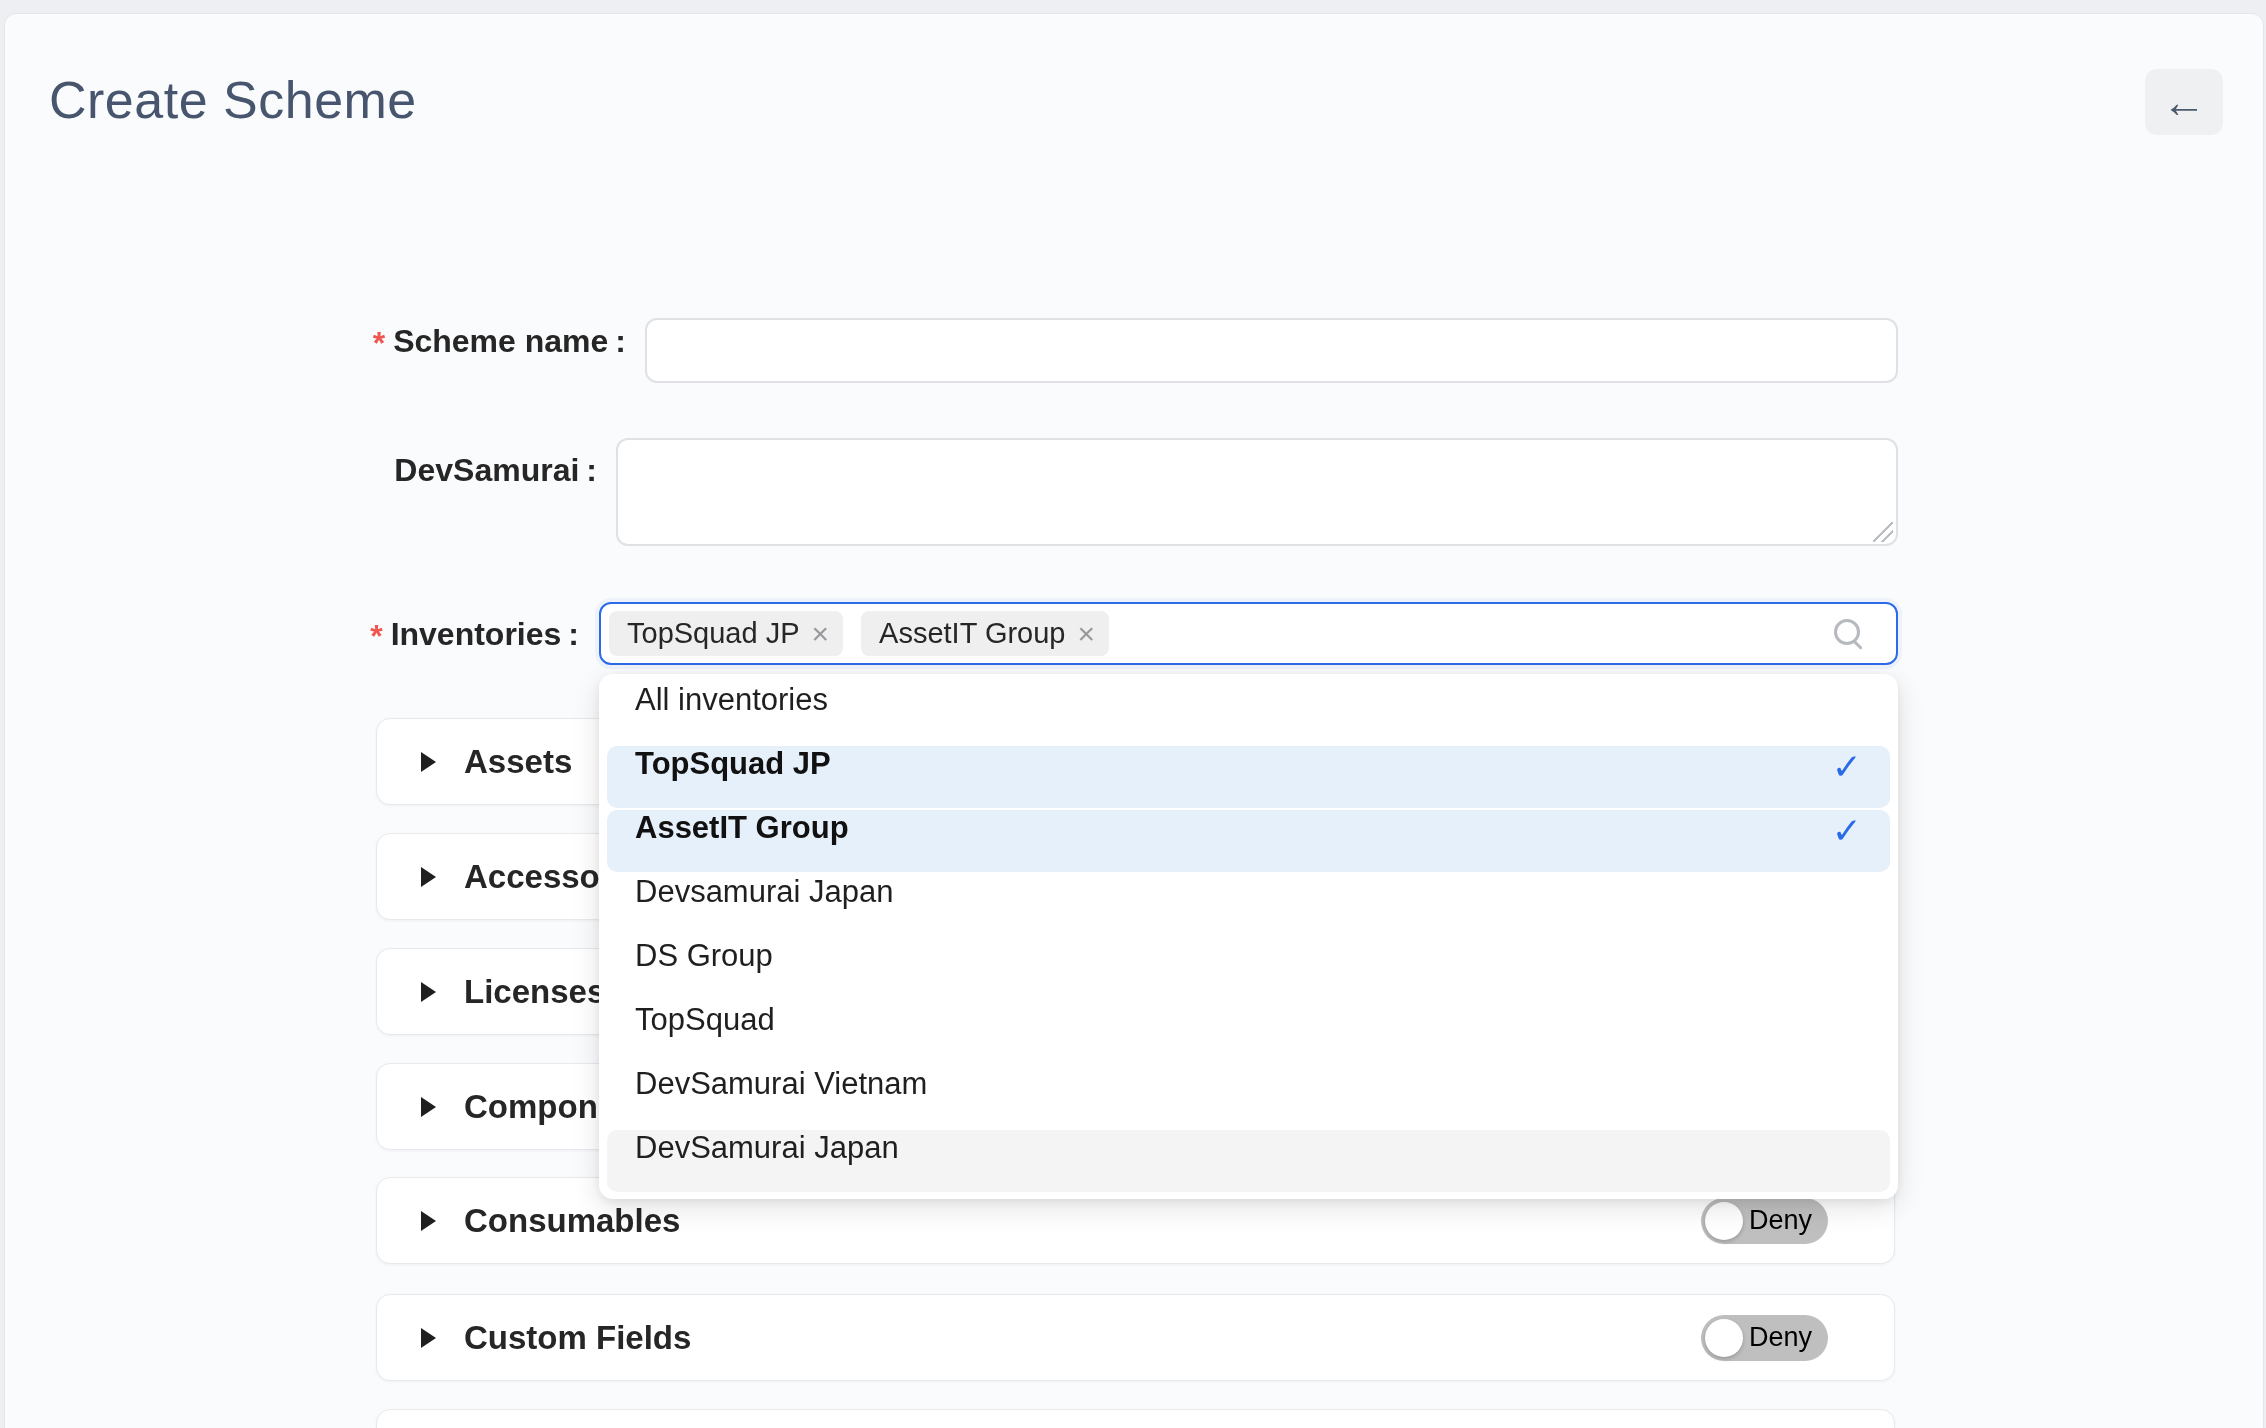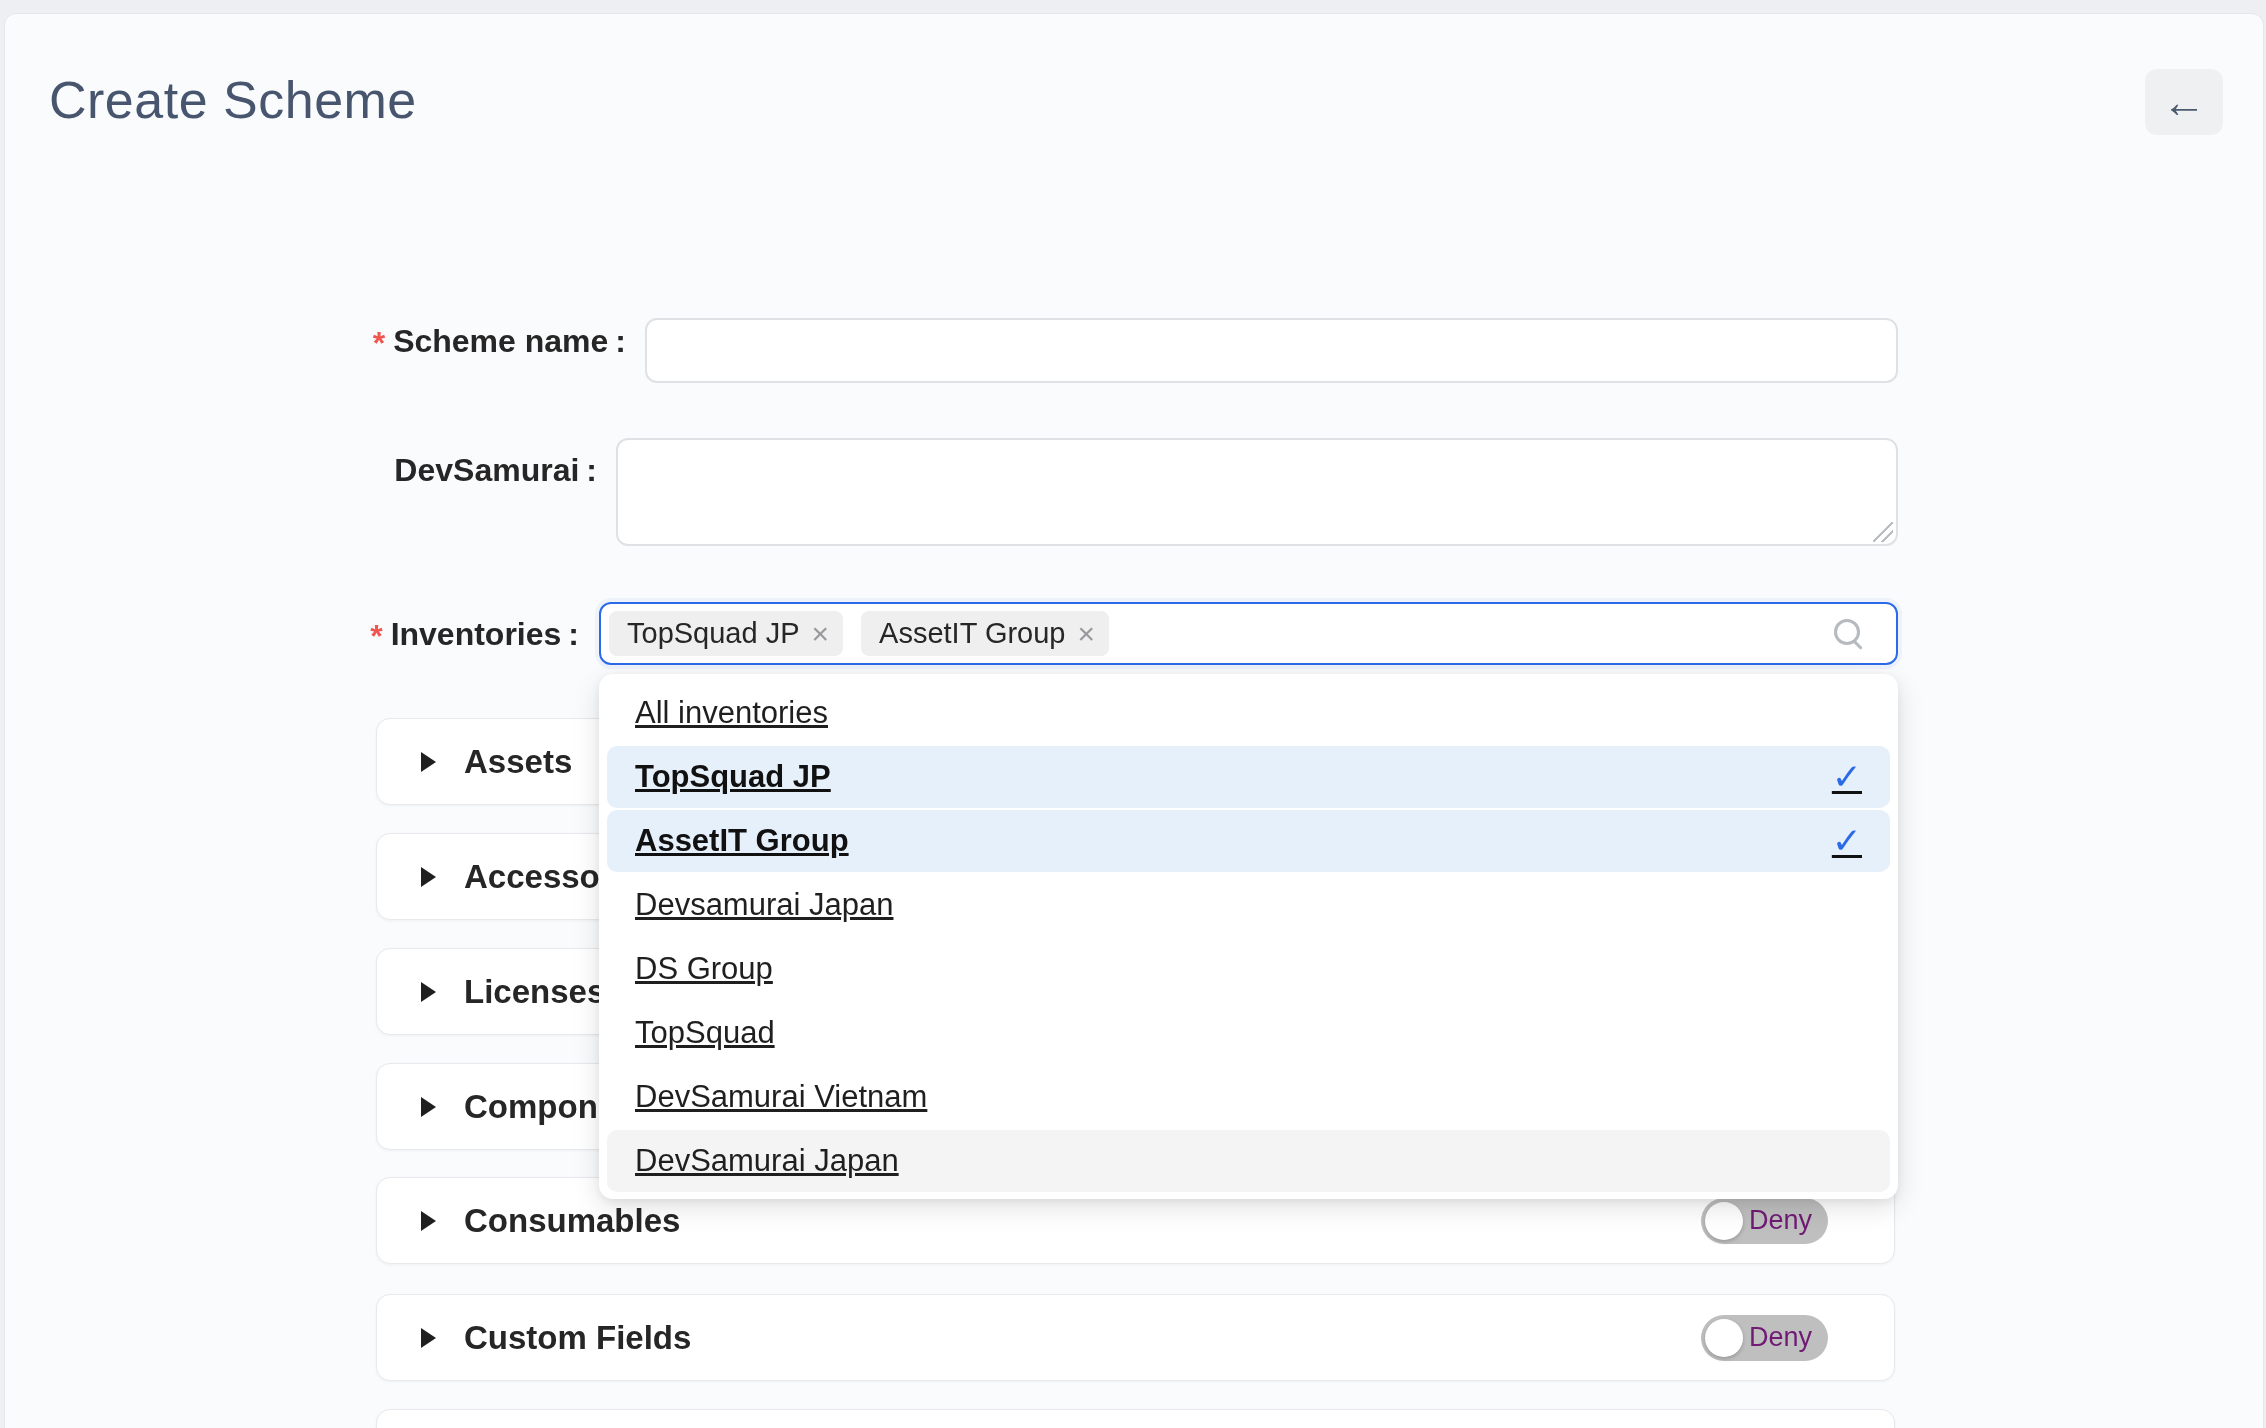--- a/index.html
+++ b/index.html
@@ -79,22 +79,22 @@
   }
   
   .dropdown{
     position:absolute;left:594px;top:660px;width:1299px;height:525px;
     background:#ffffff;border-radius:14px;z-index:20;
     box-shadow:0 8px 28px rgba(0,0,0,0.12),0 3px 8px rgba(0,0,0,0.06);
     padding:7px 0;box-sizing:border-box;display:flex;flex-direction:column;
   }
   .option{
     height:62px;margin:1px 8px;border-radius:10px;flex:0 0 auto;
-    display:flex;align-items:center;justify-content:space-between;
-    padding:0 28px;font-size:31px;color:#1f1f1f;cursor:pointer;text-decoration:underline;
+    display:flex;align-items:flex-start;justify-content:space-between;
+    padding:0 28px;font-size:31px;color:#1f1f1f;cursor:pointer;
   }
   .option.selected{background:#e6f0fa;font-weight:700;color:#111;}
   .option.hovered{background:#f4f4f5;}
   .option .check{color:#2c6be8;font-size:36px;font-weight:700;}
   
   .panel{
     position:absolute;left:371px;width:1519px;height:87px;
     background:#ffffff;border:1px solid #e7e9ec;border-radius:14px;
     box-sizing:border-box;display:flex;align-items:center;
     box-shadow:0 1px 3px rgba(20,30,50,0.05);
@@ -110,21 +110,21 @@
   
   .switch{
     position:absolute;right:66px;top:50%;transform:translateY(-50%);
     width:127px;height:46px;background:#bfbfbf;border-radius:23px;
     display:flex;align-items:center;justify-content:flex-end;cursor:pointer;
   }
   .switch .knob{
     position:absolute;left:4px;top:4px;width:38px;height:38px;background:#ffffff;border-radius:50%;
     box-shadow:0 2px 4px rgba(0,0,0,0.2);
   }
-  .switch .sw-label{color:#701a75;font-size:27px;padding-right:16px;}
+  .switch .sw-label{color:#000000;font-size:27px;padding-right:16px;}
 </style>
 </head>
 <body>
 
 <div class="card">
 
   <h1 class="page-title">Create Scheme</h1>
 
   <button class="back-btn">
     <span>←</span>

